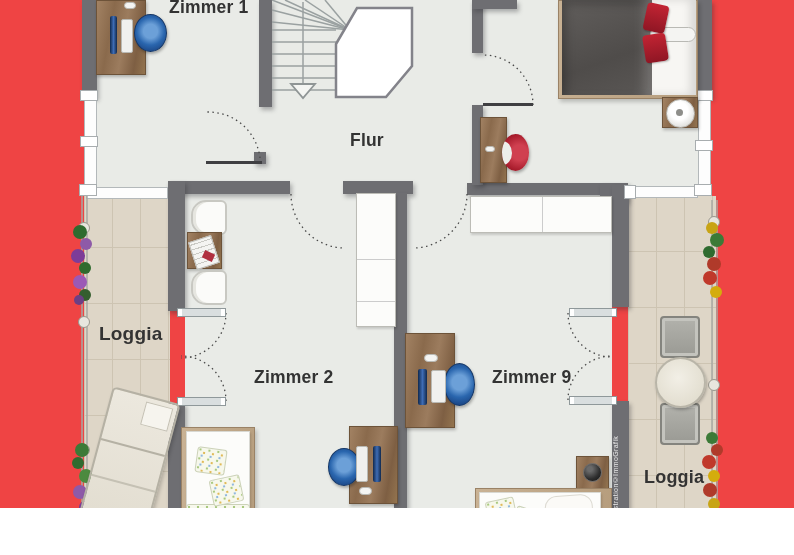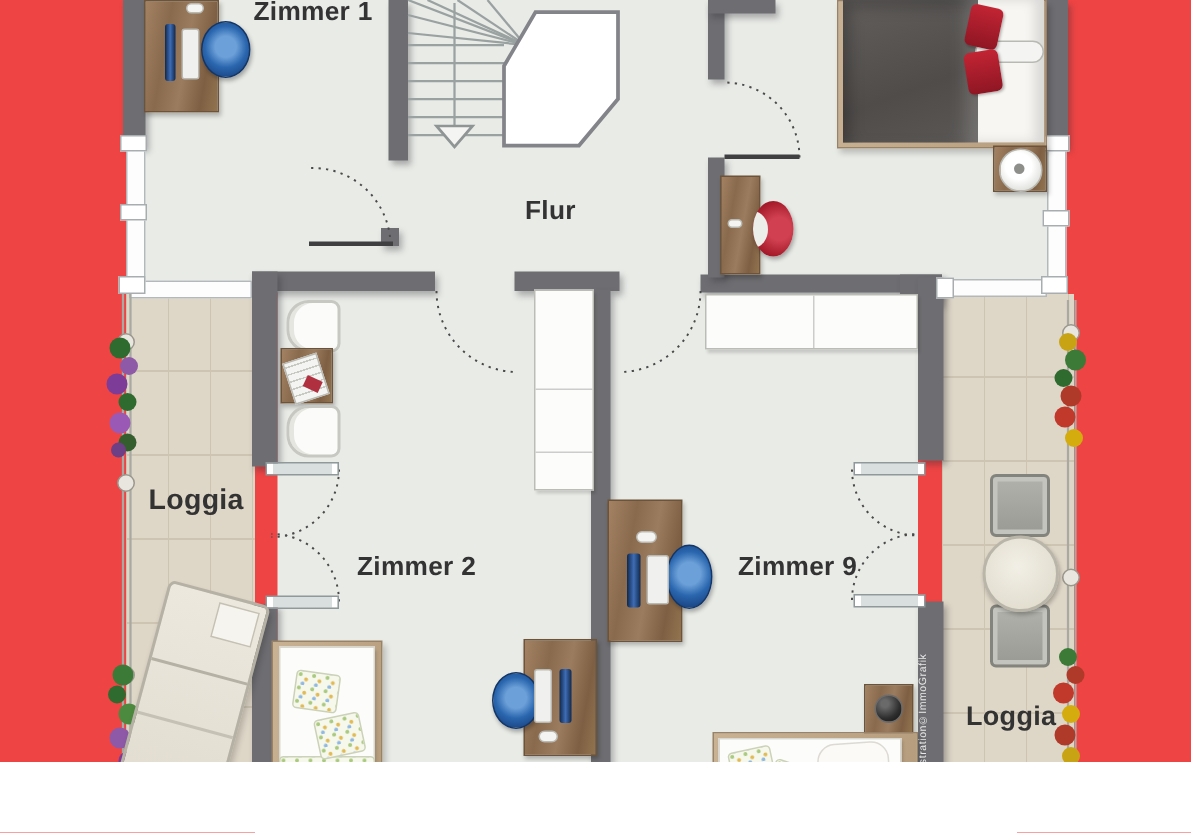--- a/index.html
+++ b/index.html
@@ -265,19 +265,19 @@
   </div>
 
   <div class="graychair" style="left:660px;top:316px;width:40px;height:42px;"></div>
   <div class="graychair" style="left:660px;top:403px;width:40px;height:42px;"></div>
   <div class="abs" style="left:655px;top:357px;width:47px;height:47px;z-index:8;border-radius:50%;
        background:radial-gradient(circle at 45% 40%,#f2efe6,#ddd8c8);border:2px solid #b9b5a8;box-shadow:1px 2px 3px rgba(0,0,0,.25);"></div>
 
   <div class="room-label" style="left:169px;top:-3px;">Zimmer 1</div>
   <div class="room-label" style="left:350px;top:130px;">Flur</div>
   <div class="room-label" style="left:99px;top:323px;font-size:19px;">Loggia</div>
-  <div class="room-label" style="left:238px;top:367px;">Zimmer 2</div>
+  <div class="room-label" style="left:254px;top:367px;">Zimmer 2</div>
   <div class="room-label" style="left:492px;top:367px;">Zimmer 9</div>
   <div class="room-label" style="left:644px;top:467px;font-size:18px;">Loggia</div>
 
   <div class="credit" style="left:612px;top:401px;width:17px;height:154px;">Illustration©ImmoGrafik</div>
 
 </div>
 
 </body></html>

